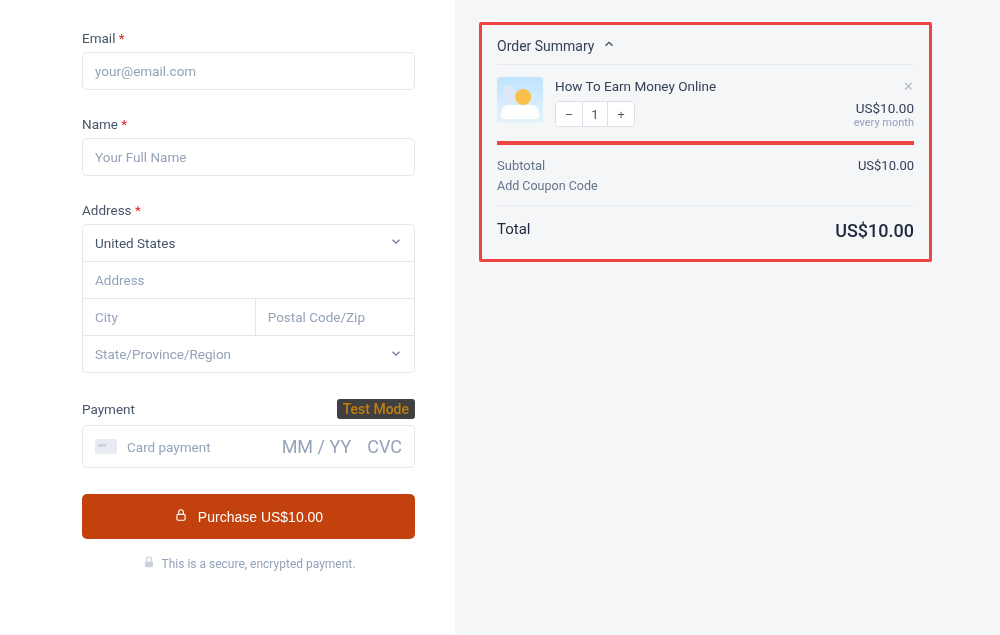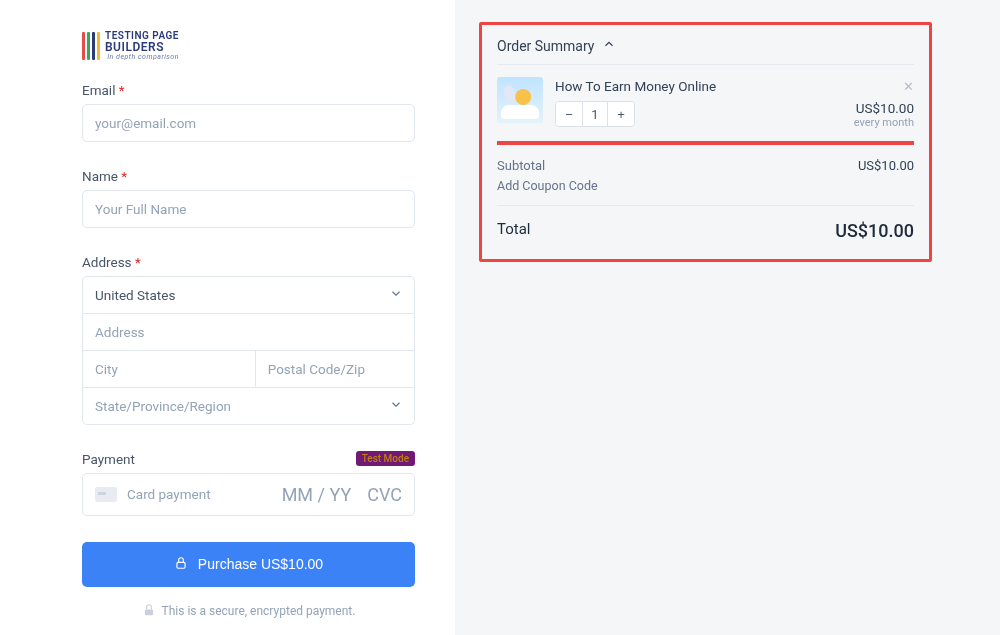--- a/index.html
+++ b/index.html
@@ -99,23 +99,23 @@
     .row { display: flex; align-items: flex-end; }
     .row .input:first-child { border-right: none; flex:1.1; }
     .row .input:last-child { flex:1; }
     .payment-header {
       display: flex;
       justify-content: space-between;
       align-items: center;
       margin-bottom: 6px;
     }
     .test-mode {
-      background: #701a75;
+      background: #404040;
       color: #c27e0d;
-      font-size: 10px;
+      font-size: 14px;
       padding: 2px 6px;
       border-radius: 3px;
       font-weight: 500;
     }
     .card-input {
       display: flex;
       align-items: center;
       border: 1px solid #e2e6ed;
       border-radius: 5px;
       padding: 10px 12px;
@@ -132,21 +132,21 @@
       content:"";
       position:absolute;
       left:3px; top:5px;
       width:8px; height:3px;
       background:#cdd5e0;
     }
     .card-placeholder { flex:1; color:#94a3b8; font-size:13.5px; }
     .card-extras { color:#94a3b8; font-size:18px; display:flex; gap:16px; }
     .purchase-btn {
       width: 100%;
-      background: #3b82f6;
+      background: #c2410c;
       color: #fff;
       border: none;
       border-radius: 5px;
       padding: 14px;
       font-size: 14px;
       font-weight: 500;
       cursor: pointer;
       display: flex;
       align-items: center;
       justify-content: center;
@@ -251,33 +251,20 @@
       color:#1e293b;
     }
     .grand .amt { font-size:18px; font-weight:500; }
     svg.icn { width:14px; height:14px; }
   </style>
 </head>
 <body>
 
 <div class="left">
 
-  <div class="logo">
-    <div class="logo-bars">
-      <div class="logo-bar" style="background:#e54b4b"></div>
-      <div class="logo-bar" style="background:#3aa757"></div>
-      <div class="logo-bar" style="background:#2a3b7a"></div>
-      <div class="logo-bar" style="background:#f0b93a"></div>
-    </div>
-    <div class="logo-text">
-      <span>TESTING PAGE</span><br>
-      <span style="font-size:12px;">BUILDERS</span>
-      <span class="sub">In depth comparison</span>
-    </div>
-  </div>
 
   <div class="form-group">
     <label class="form-label">
       <span>Email</span> <span class="req">*</span>
     </label>
     <input class="input" type="email" placeholder="your@email.com" style="">
   </div>
 
   <div class="form-group">
     <label class="form-label">

